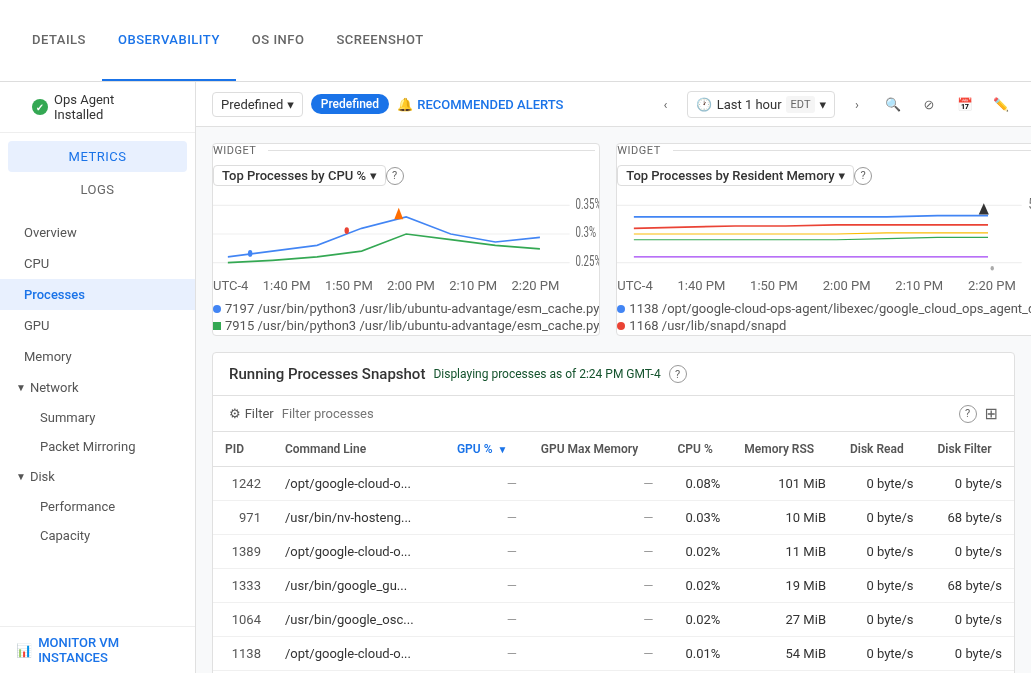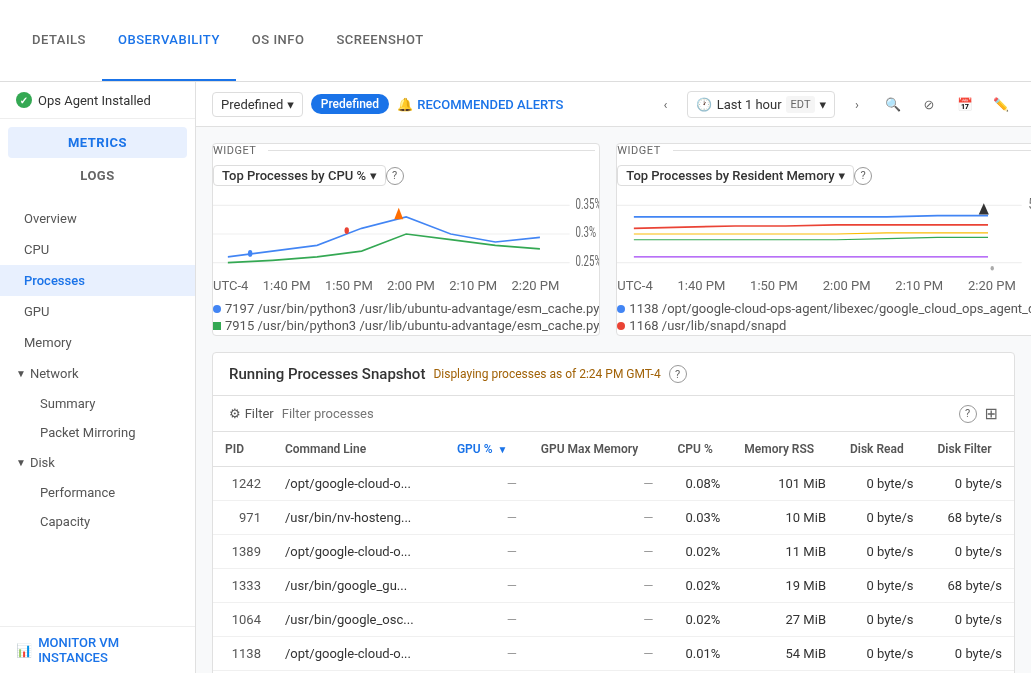--- a/index.html
+++ b/index.html
@@ -10,25 +10,25 @@
     
     .top-tabs { display: flex; border-bottom: 1px solid #ddd; background: #fff; padding: 0 16px; }
     .top-tab { padding: 32px 16px; font-size: 13px; font-weight: 500; color: #666; cursor: pointer; border-bottom: 2px solid transparent; text-transform: uppercase; letter-spacing: 0.5px; }
     .top-tab.active { color: #1a73e8; border-bottom: 2px solid #1a73e8; }
 
     
     .main-layout { display: flex; flex: 1; overflow: hidden; }
 
     
     .sidebar { width: 196px; border-right: 1px solid #e0e0e0; background: #fff; display: flex; flex-direction: column; overflow-y: auto; flex-shrink: 0; }
-    .sidebar-agent { display: flex; align-items: center; gap: 6px; padding: 10px 16px; font-size: 13px; color: #333; border-bottom: 1px solid #eee; }
+    .sidebar-agent { display: flex; align-items: center; gap: 6px; padding: 10px 32px; font-size: 13px; color: #333; border-bottom: 1px solid #eee; }
     .agent-dot { width: 16px; height: 16px; background: #34a853; border-radius: 50%; flex-shrink: 0; display: flex; align-items: center; justify-content: center; }
     .agent-dot::after { content: '✓'; color: white; font-size: 10px; font-weight: bold; }
     .sidebar-buttons { display: flex; flex-direction: column; gap: 2px; padding: 8px; }
-    .sidebar-btn { padding: 8px 12px; font-size: 13px; font-weight: 700; text-align: center; border-radius: 4px; cursor: pointer; border: none; text-transform: uppercase; letter-spacing: 0.5px; }
+    .sidebar-btn { padding: 8px 12px; font-size: 13px; font-weight: 400; text-align: center; border-radius: 4px; cursor: pointer; border: none; text-transform: uppercase; letter-spacing: 0.5px; }
     .sidebar-btn.active { background: #e8f0fe; color: #1a73e8; }
     .sidebar-btn:not(.active) { background: transparent; color: #666; }
     .sidebar-nav { flex: 1; padding: 4px 0; }
     .nav-item { padding: 8px 24px; font-size: 13px; color: #555; cursor: pointer; display: flex; align-items: center; gap: 8px; }
     .nav-item.active { background: #e8f0fe; color: #1a73e8; font-weight: 500; }
     .nav-section-header { display: flex; align-items: center; gap: 4px; padding: 8px 8px 8px 16px; font-size: 13px; color: #555; cursor: pointer; }
     .nav-section-header .chevron { font-size: 10px; }
     .nav-sub-item { padding: 7px 24px 7px 40px; font-size: 13px; color: #555; cursor: pointer; }
     .monitor-link { display: flex; align-items: center; gap: 6px; padding: 8px 16px; font-size: 12px; color: #1a73e8; cursor: pointer; font-weight: 500; border-top: 1px solid #eee; margin-top: 4px; }
 
@@ -63,21 +63,21 @@
     .chart-x-labels { display: flex; justify-content: space-between; font-size: 10px; color: #666; margin-top: 2px; padding-right: 40px; }
     .chart-legend { margin-top: 8px; }
     .legend-item { display: flex; align-items: center; gap: 4px; font-size: 11px; color: #555; margin-bottom: 2px; white-space: nowrap; overflow: hidden; text-overflow: ellipsis; }
     .legend-dot { width: 8px; height: 8px; border-radius: 50%; flex-shrink: 0; }
     .legend-square { width: 8px; height: 8px; flex-shrink: 0; }
 
     
     .processes-section { background: #fff; border: 1px solid #e0e0e0; border-radius: 4px; }
     .processes-header { display: flex; align-items: center; gap: 8px; padding: 12px 16px; border-bottom: 1px solid #e0e0e0; }
     .processes-title { font-size: 15px; font-weight: 500; color: #333; }
-    .processes-subtitle { font-size: 12px; color: #a16207; }
+    .processes-subtitle { font-size: 12px; color: #14532d; }
     .processes-help { width: 18px; height: 18px; border-radius: 50%; border: 1px solid #999; display: flex; align-items: center; justify-content: center; font-size: 11px; color: #666; cursor: pointer; }
 
     
     .filter-bar { display: flex; align-items: center; padding: 8px 16px; border-bottom: 1px solid #e0e0e0; gap: 8px; }
     .filter-icon { display: flex; align-items: center; gap: 4px; color: #555; font-size: 13px; }
     .filter-input { flex: 1; border: none; outline: none; font-size: 13px; color: #888; }
     .filter-actions { display: flex; align-items: center; gap: 8px; }
     .filter-help { width: 18px; height: 18px; border-radius: 50%; border: 1px solid #999; display: flex; align-items: center; justify-content: center; font-size: 11px; color: #666; cursor: pointer; }
     .filter-cols-icon { font-size: 16px; color: #666; cursor: pointer; }
 

